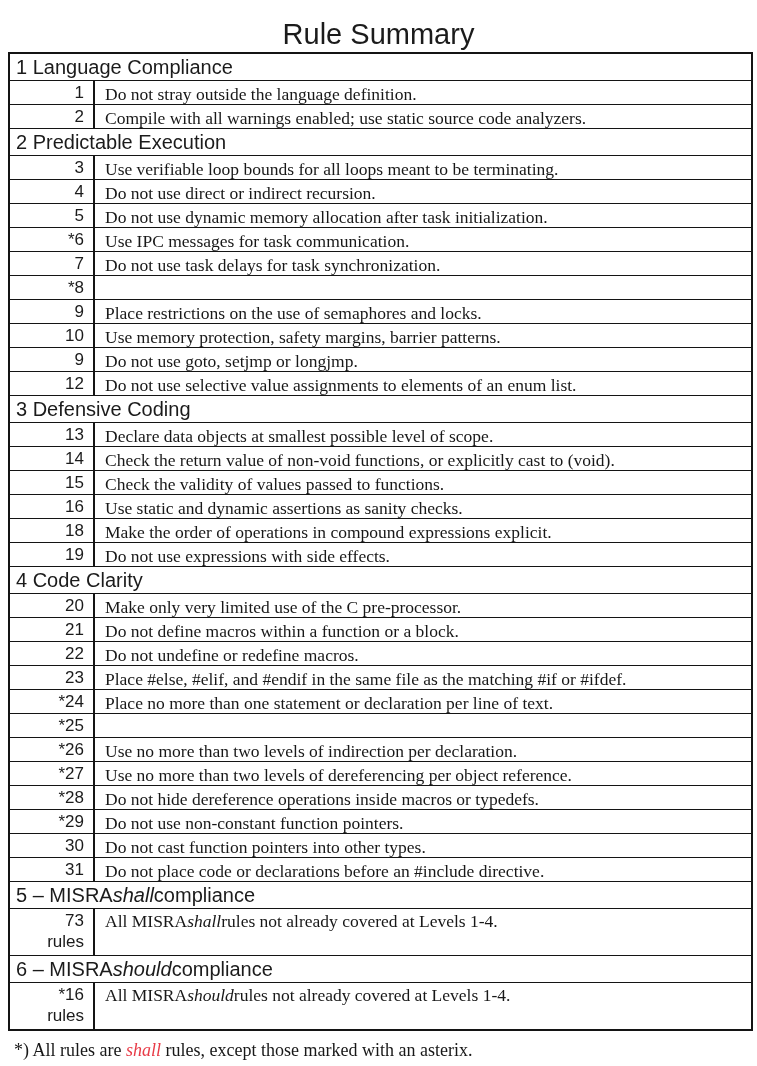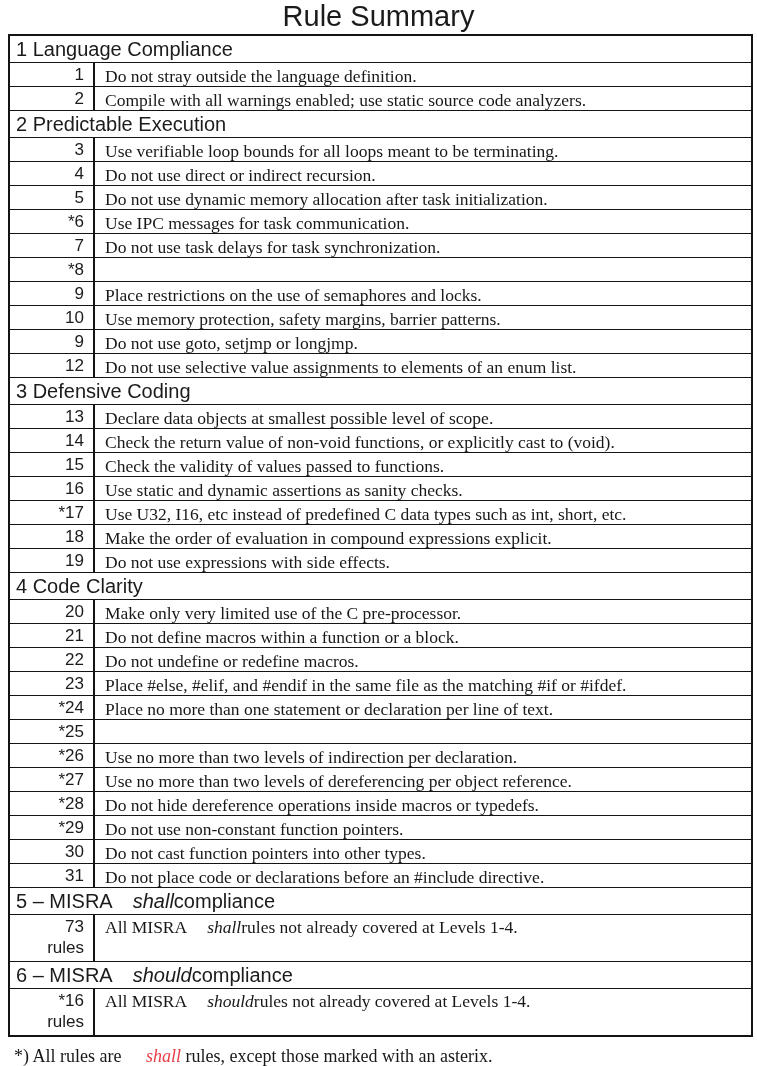--- a/index.html
+++ b/index.html
@@ -6,21 +6,21 @@
     margin: 0; padding: 0;
     background: #ffffff;
   }
   body {
     width: 757px; height: 1066px;
     overflow: hidden;
     color: #141414;
     font-family: "Liberation Sans", sans-serif;
   }
   .page-title {
-    margin-top: 1px;
+    margin-top: 19px;
     text-align: center;
     font-family: "Liberation Sans", sans-serif;
     font-size: 29px;
     line-height: 30px;
     color: #1b1b1b;
   }
   .rules-table {
     margin: 3px 0 0 8px;
     width: 745px;
     border: 2px solid #141414;
@@ -60,21 +60,21 @@
     box-sizing: border-box;
     padding-left: 10px;
     display: flex;
     align-items: flex-end;
     font-family: "Liberation Serif", serif;
     font-size: 17.5px;
     line-height: 20px;
     color: #181818;
   }
   .rule-row.tall .desc-cell { align-items: flex-start; padding-top: 2px; }
-  .it { font-style: italic; margin-left: 20px; }
+  .it { font-style: italic; }
   .footnote {
     margin: 9px 0 0 14px;
     font-family: "Liberation Serif", serif;
     font-size: 18px;
     line-height: 21px;
     color: #181818;
   }
 </style>
 </head>
 <body>
@@ -211,32 +211,24 @@
     <div class="row rule-row">
       <div class="num-cell">
         <div class="num-line">16</div>
       </div>
       <div class="desc-cell">
         <span>Use static and dynamic assertions as sanity checks.</span>
       </div>
     </div>
     <div class="row rule-row">
       <div class="num-cell">
-        <div class="num-line">*17</div>
-      </div>
-      <div class="desc-cell">
-        <span>Use U32, I16, etc instead of predefined C data types such as int, short, etc.</span>
-      </div>
-    </div>
-    <div class="row rule-row">
-      <div class="num-cell">
         <div class="num-line">18</div>
       </div>
       <div class="desc-cell">
-        <span>Make the order of evaluation in compound expressions explicit.</span>
+        <span>Make the order of operations in compound expressions explicit.</span>
       </div>
     </div>
     <div class="row rule-row">
       <div class="num-cell">
         <div class="num-line">19</div>
       </div>
       <div class="desc-cell">
         <span>Do not use expressions with side effects.</span>
       </div>
     </div>

